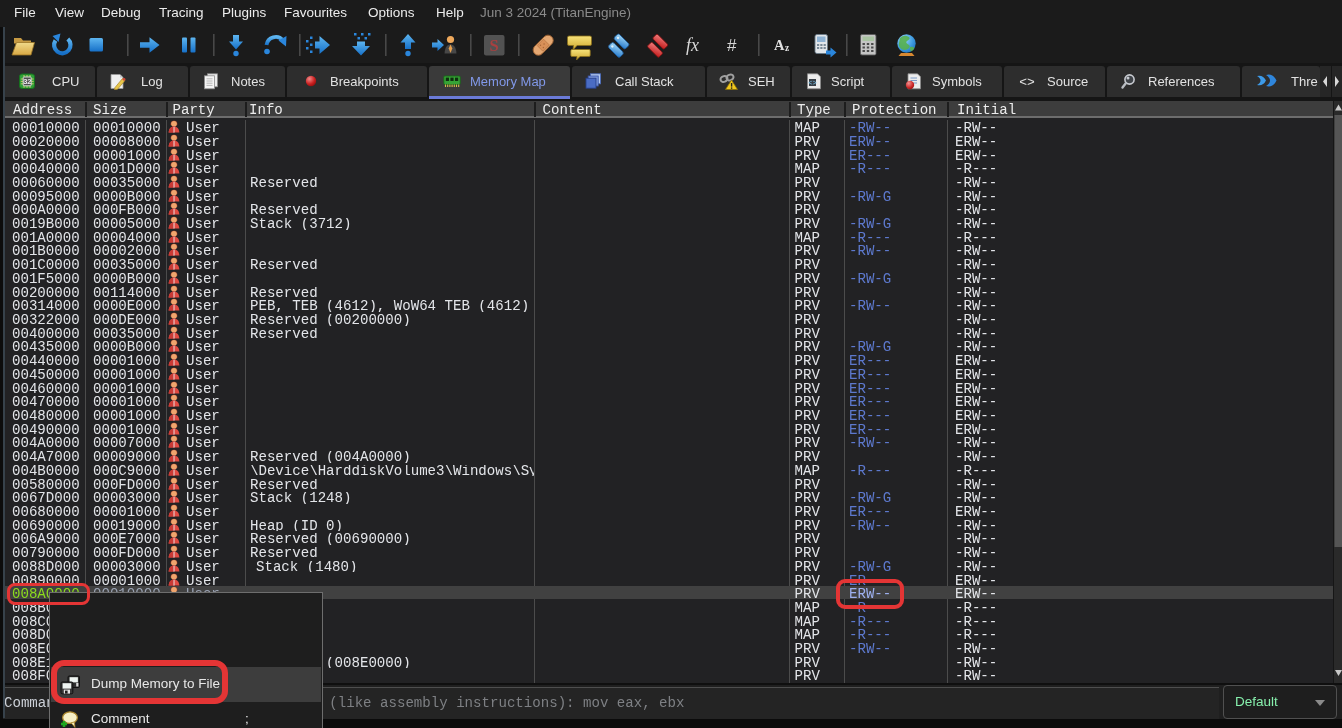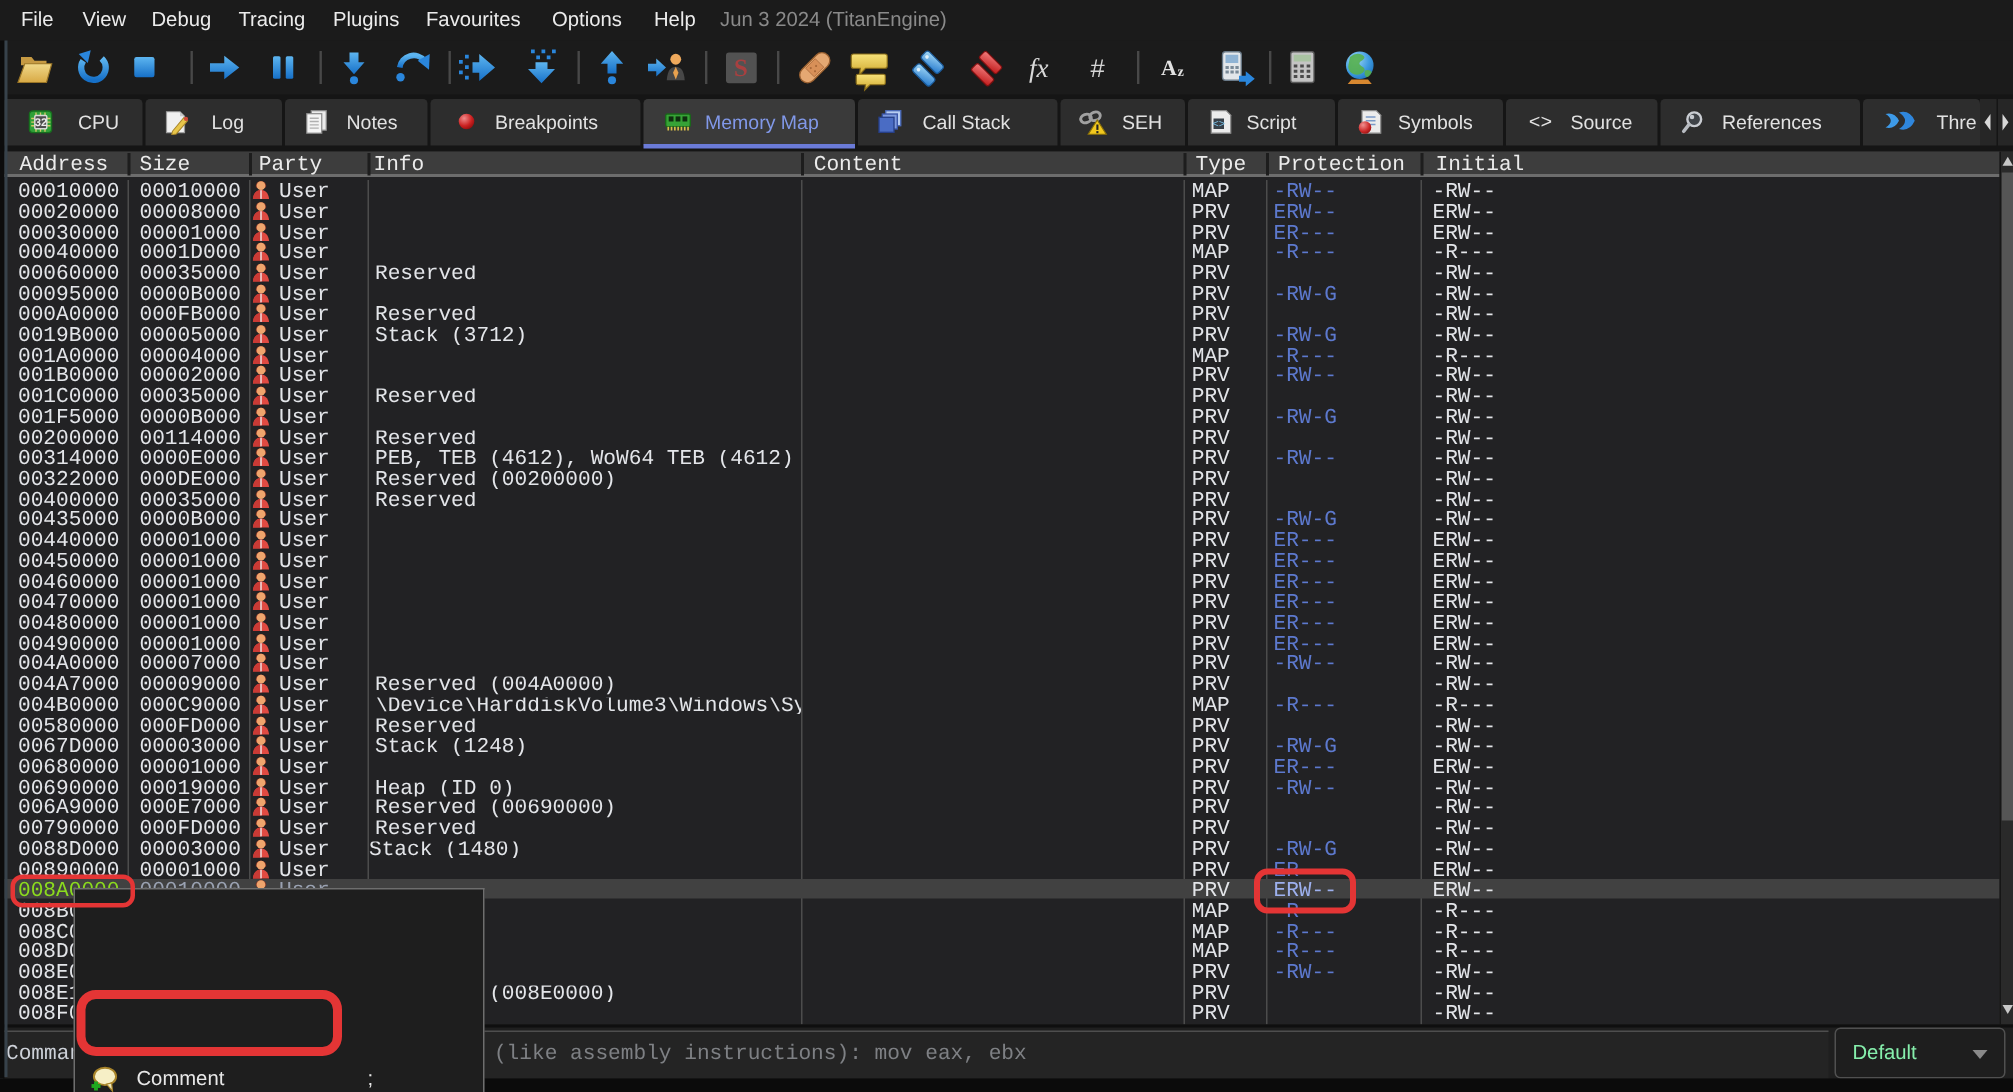--- a/index.html
+++ b/index.html
@@ -479,21 +479,21 @@
           <use href="#pp"></use>
         </svg><span class="" style="left:186px">User</span><span style="left:250px;max-width:284px;overflow:hidden;display:inline-block;height:11.5px;vertical-align:top">Heap (ID 0)</span><span style="left:794.5px">PRV</span><span class="prot" style="left:849px">-RW--</span><span style="left:955px">-RW--</span></div>
       <div class="row" style="top:429.80px"><span class="addr" style="left:12px">006A9000</span><span class="" style="left:93px">000E7000</span><svg class="pi" width="12" height="13">
           <use href="#pp"></use>
         </svg><span class="" style="left:186px">User</span><span style="left:250px;max-width:284px;overflow:hidden;display:inline-block;height:11.5px;vertical-align:top">Reserved (00690000)</span><span style="left:794.5px">PRV</span><span style="left:955px">-RW--</span></div>
       <div class="row" style="top:443.51px"><span class="addr" style="left:12px">00790000</span><span class="" style="left:93px">000FD000</span><svg class="pi" width="12" height="13">
           <use href="#pp"></use>
         </svg><span class="" style="left:186px">User</span><span style="left:250px;max-width:284px;overflow:hidden;display:inline-block;height:11.5px;vertical-align:top">Reserved</span><span style="left:794.5px">PRV</span><span style="left:955px">-RW--</span></div>
       <div class="row" style="top:457.22px"><span class="addr" style="left:12px">0088D000</span><span class="" style="left:93px">00003000</span><svg class="pi" width="12" height="13">
           <use href="#pp"></use>
-        </svg><span class="" style="left:186px">User</span><span style="left:246px;max-width:284px;overflow:hidden;display:inline-block;height:11.5px;vertical-align:top">Stack (1480)</span><span style="left:794.5px">PRV</span><span class="prot" style="left:849px">-RW-G</span><span style="left:955px">-RW--</span></div>
+        </svg><span class="" style="left:186px">User</span><span style="left:256px;max-width:284px;overflow:hidden;display:inline-block;height:11.5px;vertical-align:top">Stack (1480)</span><span style="left:794.5px">PRV</span><span class="prot" style="left:849px">-RW-G</span><span style="left:955px">-RW--</span></div>
       <div class="row" style="top:470.93px"><span class="addr" style="left:12px">00890000</span><span class="" style="left:93px">00001000</span><svg class="pi" width="12" height="13">
           <use href="#pp"></use>
         </svg><span class="" style="left:186px">User</span><span style="left:794.5px">PRV</span><span class="prot" style="left:849px">ER---</span><span style="left:955px">ERW--</span></div>
       <div class="row" id="selrow" style="top:484.64px"><span class="addr" style="left:12px">008A0000</span><span class="dim" style="left:93px">00010000</span><svg class="pi" width="12" height="13">
           <use href="#pp"></use>
         </svg><span class="dim" style="left:186px">User</span><span style="left:794.5px">PRV</span><span class="prot" style="left:849px">ERW--</span><span style="left:955px">ERW--</span></div>
       <div class="row" style="top:498.35px"><span class="addr" style="left:12px">008B0000</span><span class="" style="left:93px">00001000</span><svg class="pi" width="12" height="13">
           <use href="#pp"></use>
         </svg><span class="" style="left:186px">User</span><span style="left:794.5px">MAP</span><span class="prot" style="left:849px">-R---</span><span style="left:955px">-R---</span></div>
       <div class="row" style="top:512.06px"><span class="addr" style="left:12px">008C0000</span><span class="" style="left:93px">00001000</span><svg class="pi" width="12" height="13">
@@ -522,20 +522,32 @@
 <div id="cmdbar"></div>
     <div style="position:absolute;left:0;top:687px;width:1219px;height:32px;background:#242424;border-top:1.5px solid #4e4e4e;border-left:2.5px solid #3c4852"></div>
     <div id="cmdlabel">Command: </div>
     <div id="cmdhint">Commands are comma separated (like assembly instructions): mov eax, ebx</div>
     <div id="combo">
       <span class="t">Default</span>
       <span class="ar"></span>
     </div>
     <div id="statusbar"></div>
 <div id="cmenu">
+      <div class="mi mihov" style="top:74.2px">
+        <svg width="21" height="20">
+          <rect x="8" y="1" width="11.5" height="11.5" rx="1.2" fill="#303030" stroke="#101010" stroke-width="1"></rect>
+          <rect x="9.6" y="2.2" width="8.3" height="5.2" fill="#eef4f1"></rect>
+          <rect x="16.2" y="8" width="2.2" height="3.5" fill="#d8d8d8"></rect>
+          <rect x="1" y="7" width="11.8" height="11.8" rx="1.2" fill="#383838" stroke="#101010" stroke-width="1"></rect>
+          <rect x="2.6" y="8.2" width="8.6" height="5.4" fill="#eef4f1"></rect>
+          <rect x="3.8" y="14.6" width="6.2" height="4" fill="#e4e4e4"></rect>
+          <rect x="5" y="15.6" width="2.6" height="3" fill="#1e1e1e"></rect>
+        </svg>
+        <span class="mt">Dump Memory to File</span>
+      </div>
       <div class="mi" style="top:109.3px">
         <svg width="20" height="18">
           <ellipse cx="10" cy="7.6" rx="7.4" ry="5.8" fill="#f6efc6" stroke="#a8842a" stroke-width="1.3"></ellipse>
           <path d="M11,12.8 l4,4.6 l-0.6,-5.4 z" fill="#f0e8ba" stroke="#a8842a" stroke-width="0.8"></path>
           <g stroke="#1fa81f" stroke-width="2.6">
             <line x1="4" y1="11" x2="4" y2="17"></line>
             <line x1="1" y1="14" x2="7" y2="14"></line>
           </g>
         </svg>
         <span class="mt">Comment</span>

